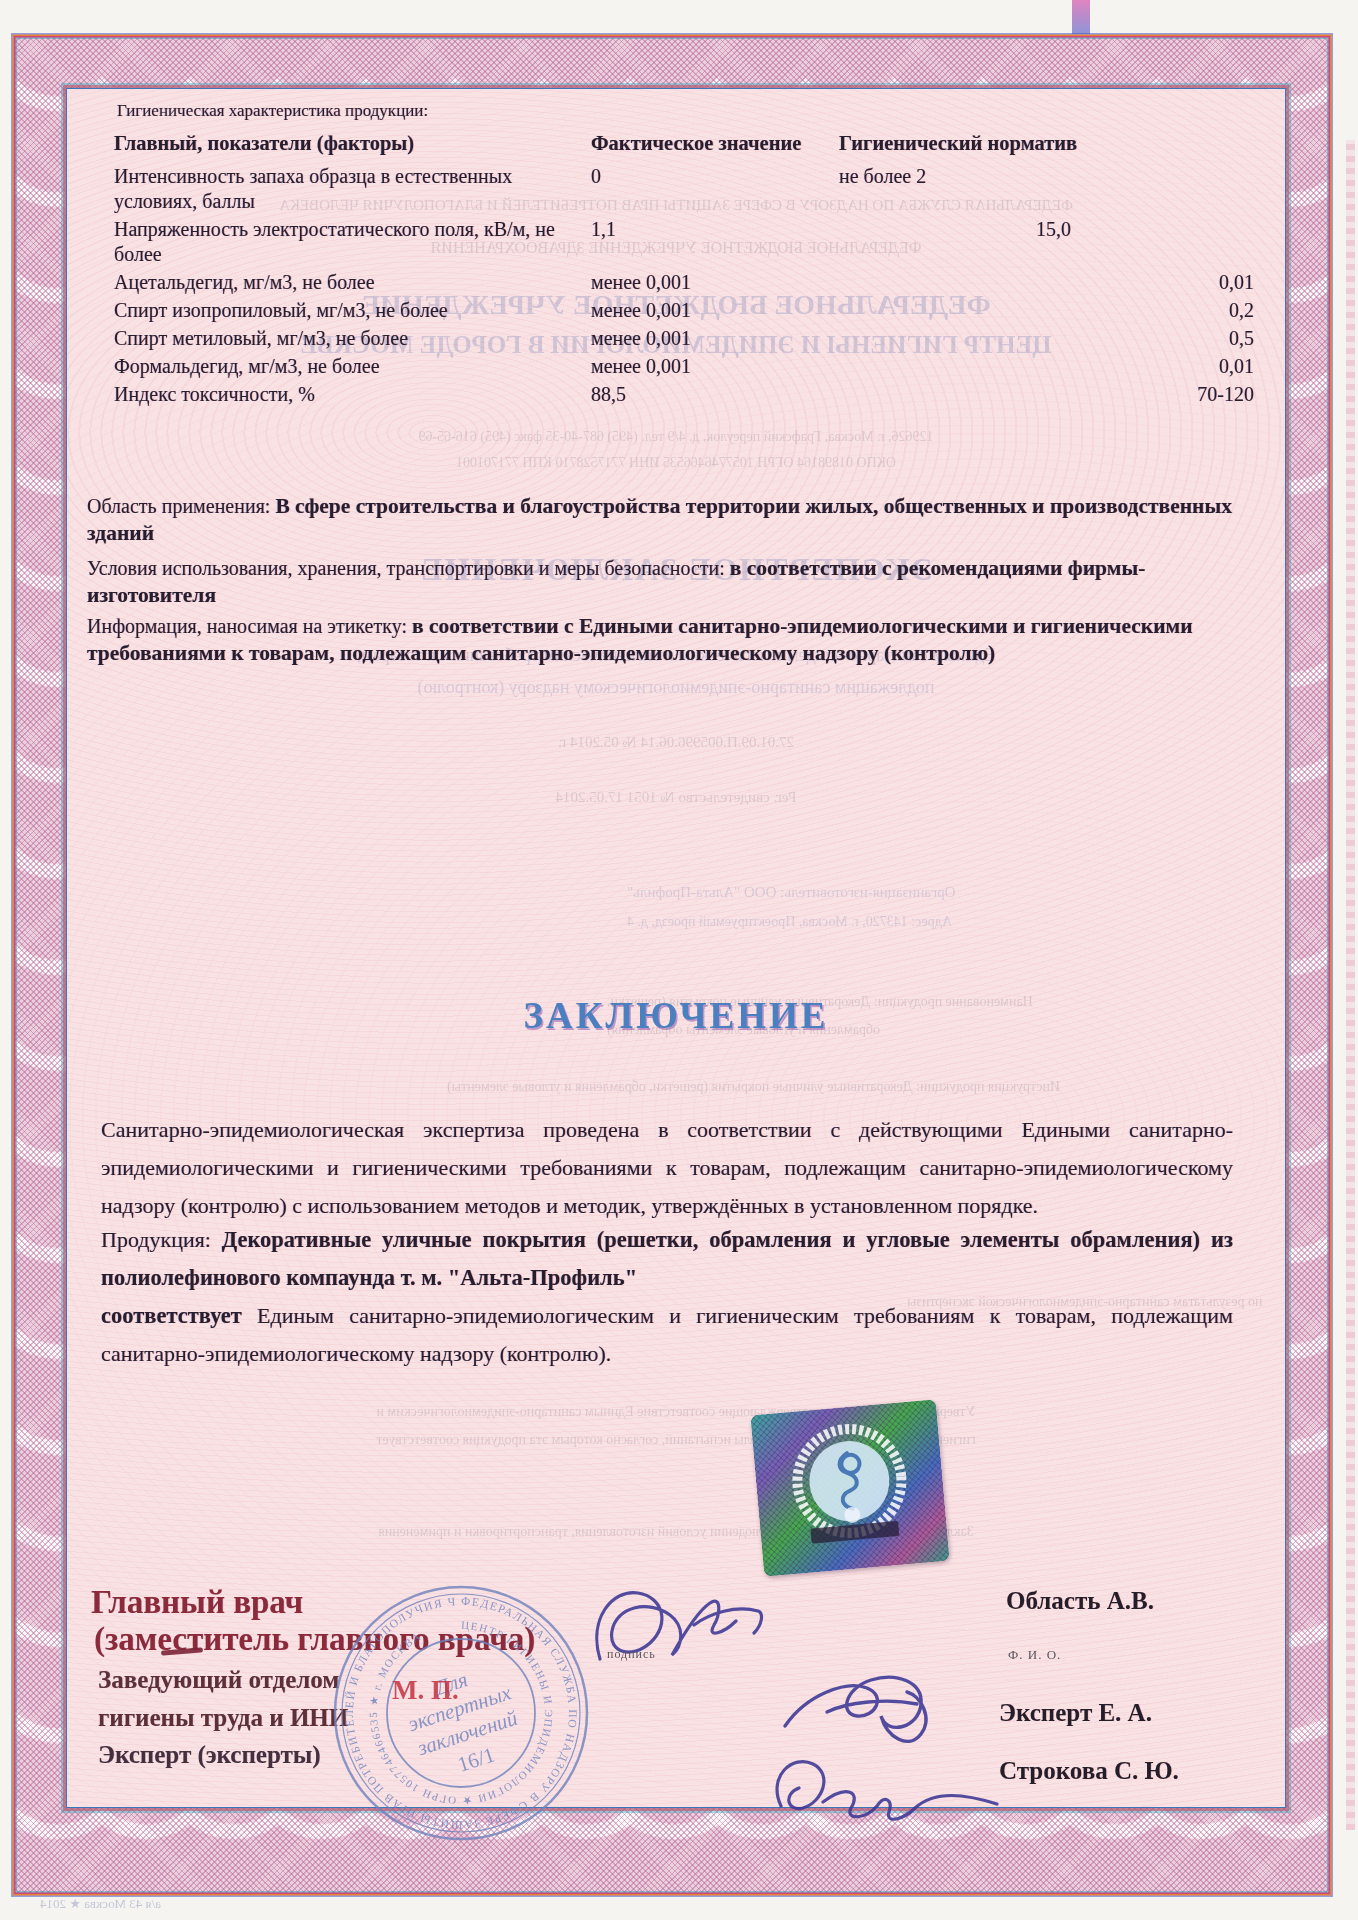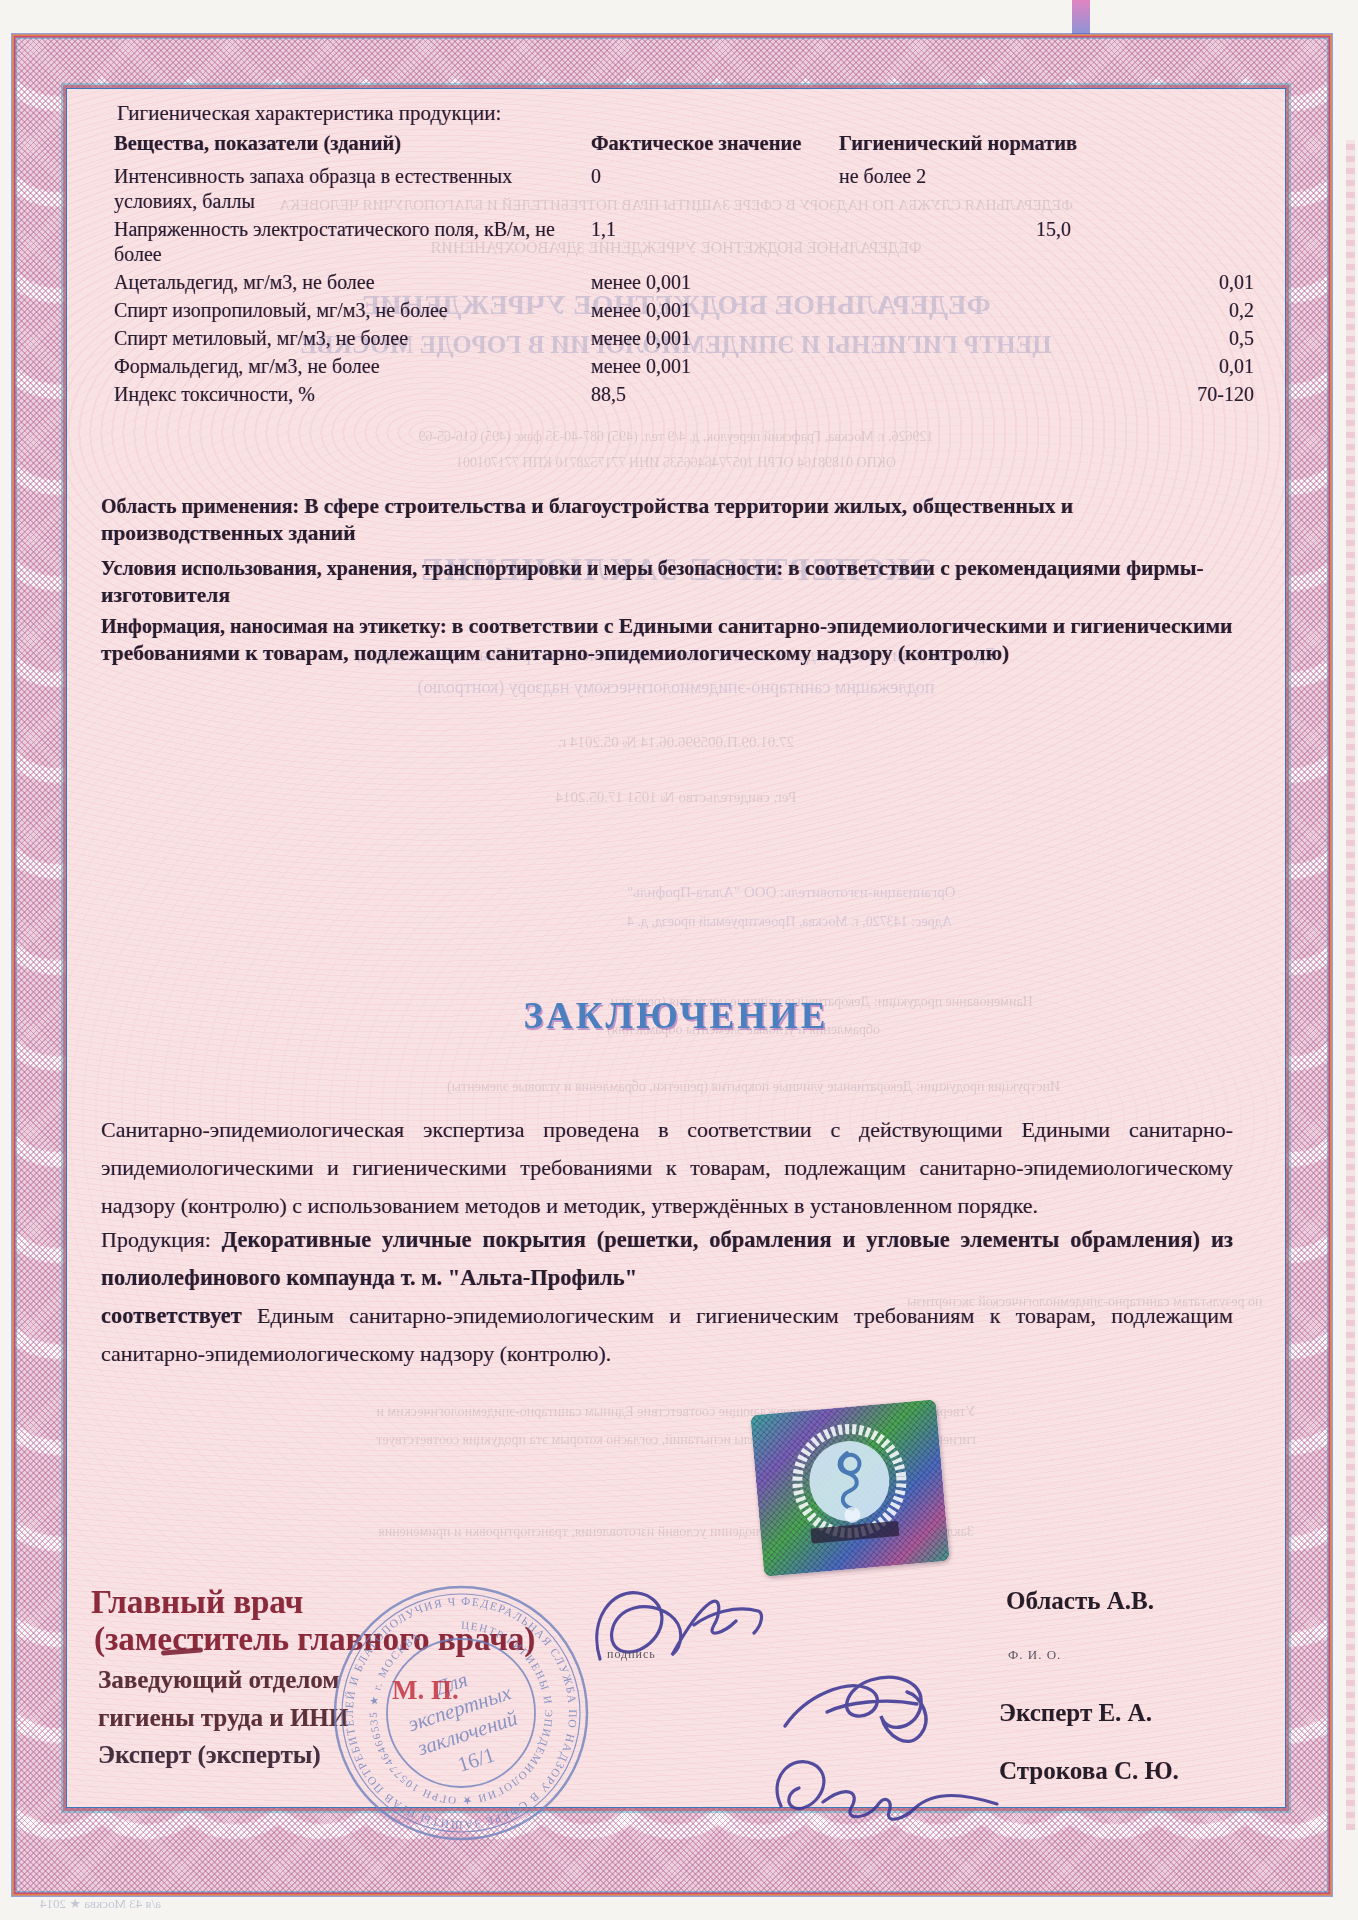--- a/index.html
+++ b/index.html
@@ -26,26 +26,26 @@
   .fiber{position:absolute;border-left:1.6px solid rgba(95,105,165,.55);height:20px;width:2px;border-radius:60%;}
   .fiber.red{border-left-color:rgba(190,90,100,.5);}
   .edge-strip{position:absolute;opacity:.65;}
   
   .bleed{position:absolute;left:0;right:0;text-align:center;color:#7d86b8;opacity:.26;
          transform:scaleX(-1);filter:blur(.7px);font-family:"Liberation Serif",serif;white-space:nowrap;}
   .bleed.dim{color:#9b8f9a;opacity:.30;}
   .bleed.strong{opacity:.32;font-weight:bold;}
   
   .tx{color:#261e2c;text-shadow:.6px 0 0 rgba(195,45,45,.28), -.6px 0 0 rgba(45,85,200,.28);}
-  .h-title{position:absolute;left:50px;top:12px;font-size:21px;}
+  .h-title{position:absolute;left:50px;top:12px;font-size:17px;}
   .table{position:absolute;left:47px;top:42px;width:1140px;font-size:20px;line-height:25px;}
   .trow{display:grid;grid-template-columns:477px 248px 1fr;margin-bottom:3px;}
   .trow.head{font-weight:bold;font-size:20.5px;margin-bottom:8px;}
   .c3.n1{padding-left:197px;} .c3.n2{padding-left:177px;text-align:right;}
-  .section{position:absolute;left:34px;width:1152px;font-size:20px;line-height:27px;font-weight:bold;}
+  .section{position:absolute;left:20px;width:1152px;font-size:20px;line-height:27px;}
   .section b{font-size:21.5px;}
   .concl-head{position:absolute;left:0;right:0;top:905px;text-align:center;
     font-size:37px;font-weight:bold;letter-spacing:3px;color:#4a7fc0;
     text-shadow:1.5px 1.5px 0 rgba(125,60,165,.45);}
   .para{position:absolute;left:34px;width:1132px;font-size:22px;line-height:38px;text-align:justify;}
   .para p{margin:0;}
   .para b{font-size:22.5px;}
   
   .holo{position:absolute;left:690px;top:1318px;width:186px;height:162px;transform:rotate(-5deg);
         border-radius:8px;overflow:hidden;box-shadow:1px 2px 4px rgba(80,40,70,.35);}
@@ -104,21 +104,21 @@
     <div class="bleed dim" style="top:990px;left:380px;right:auto;text-align:left;font-size:14px;">Инструкция продукции: Декоративные уличные покрытия (решетки, обрамления и угловые элементы)</div>
     <div class="bleed dim" style="top:1205px;left:840px;right:auto;text-align:left;font-size:14px;">по результатам санитарно-эпидемиологической экспертизы</div>
     <div class="bleed dim" style="top:1315px;font-size:14px;">Утверждены документы, подтверждающие соответствие Единым санитарно-эпидемиологическим и</div>
     <div class="bleed dim" style="top:1343px;font-size:14px;">гигиеническим требованиям, протоколы испытаний, согласно которым эта продукция соответствует</div>
     <div class="bleed dim" style="top:1435px;font-size:14px;">Заключение действительно при соблюдении условий изготовления, транспортировки и применения</div>
 
     <div class="h-title tx">Гигиеническая характеристика продукции:</div>
 
     <div class="table">
       <div class="trow head">
-        <div class="c1 tx">Вещества, показатели (зданий)</div>
+        <div class="c1 tx">Главный, показатели (факторы)</div>
         <div class="c2 tx">Фактическое значение</div>
         <div class="c3 tx">Гигиенический норматив</div>
       </div>
       <div class="trow">
         <div class="c1 tx">Интенсивность запаха образца в естественных условиях, баллы</div>
         <div class="c2 tx">0</div>
         <div class="c3 tx">не более 2</div>
       </div>
       <div class="trow">
         <div class="c1 tx">Напряженность электростатического поля, кВ/м, не более</div>

